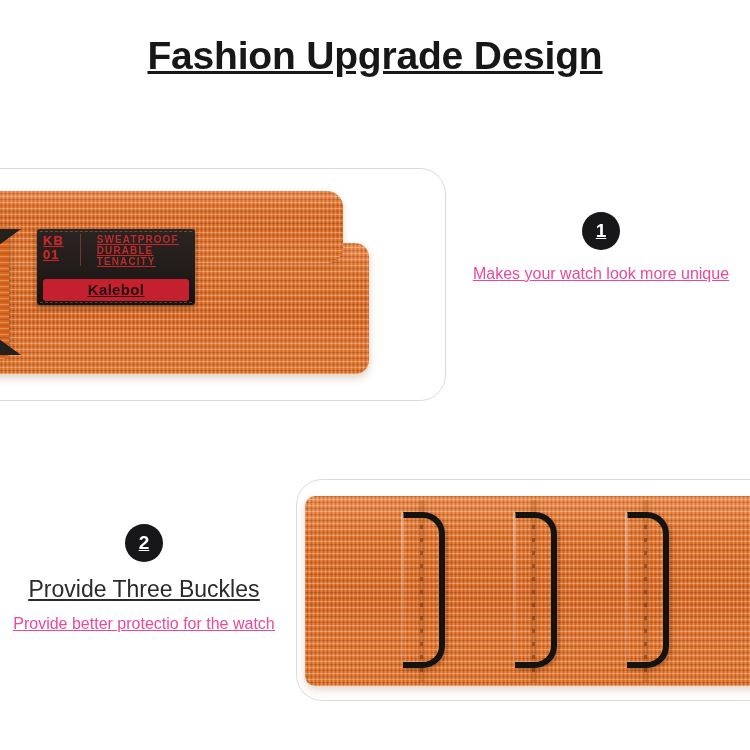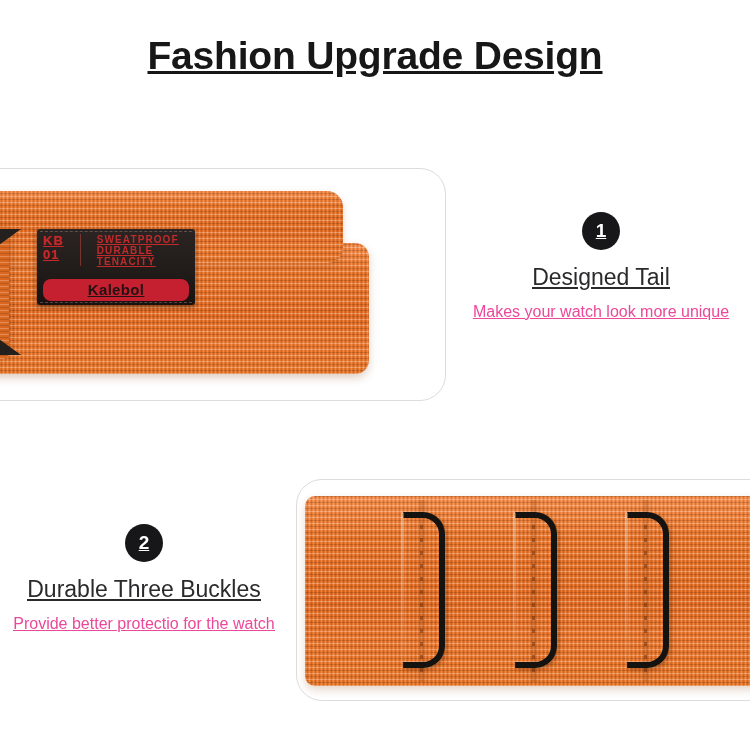--- a/index.html
+++ b/index.html
@@ -124,21 +124,21 @@
   .label-claims {
     color: #bf2b2b;
     font-size: 10px;
     font-weight: bold;
     line-height: 11px;
     letter-spacing: 1.1px;
   }
   .label-brandband {
     background: #c42030;
     height: 22px;
-    border-radius: 8px;
+    border-radius: 3px;
     display: flex; align-items: center; justify-content: center;
   }
   .label-brand {
     color: #241112;
     font-size: 15px;
     font-weight: bold;
     letter-spacing: 0.3px;
     line-height: 16px;
   }
 
@@ -250,23 +250,22 @@
     <div class="seam-shadow" style="left:344px; top:20px; height:182px;"></div>
     <div class="stitch-col" style="left:347px; top:30px; height:162px;"></div>
 
     <div class="buckle" style="left:106px; top:32px;"></div>
     <div class="buckle" style="left:218px; top:32px;"></div>
     <div class="buckle" style="left:330px; top:32px;"></div>
   </div>
 
   <div class="feature" id="feature-1">
     <div class="badge">1</div>
-    <div class="feature-title">Designed Tail</div>
     <div class="feature-desc">Makes your watch look more unique</div>
   </div>
 
   <div class="feature" id="feature-2">
     <div class="badge">2</div>
-    <div class="feature-title">Durable Three Buckles</div>
+    <div class="feature-title">Provide Three Buckles</div>
     <div class="feature-desc">Provide better protectio for the watch</div>
   </div>
 
 </div>
 
 </body></html>

